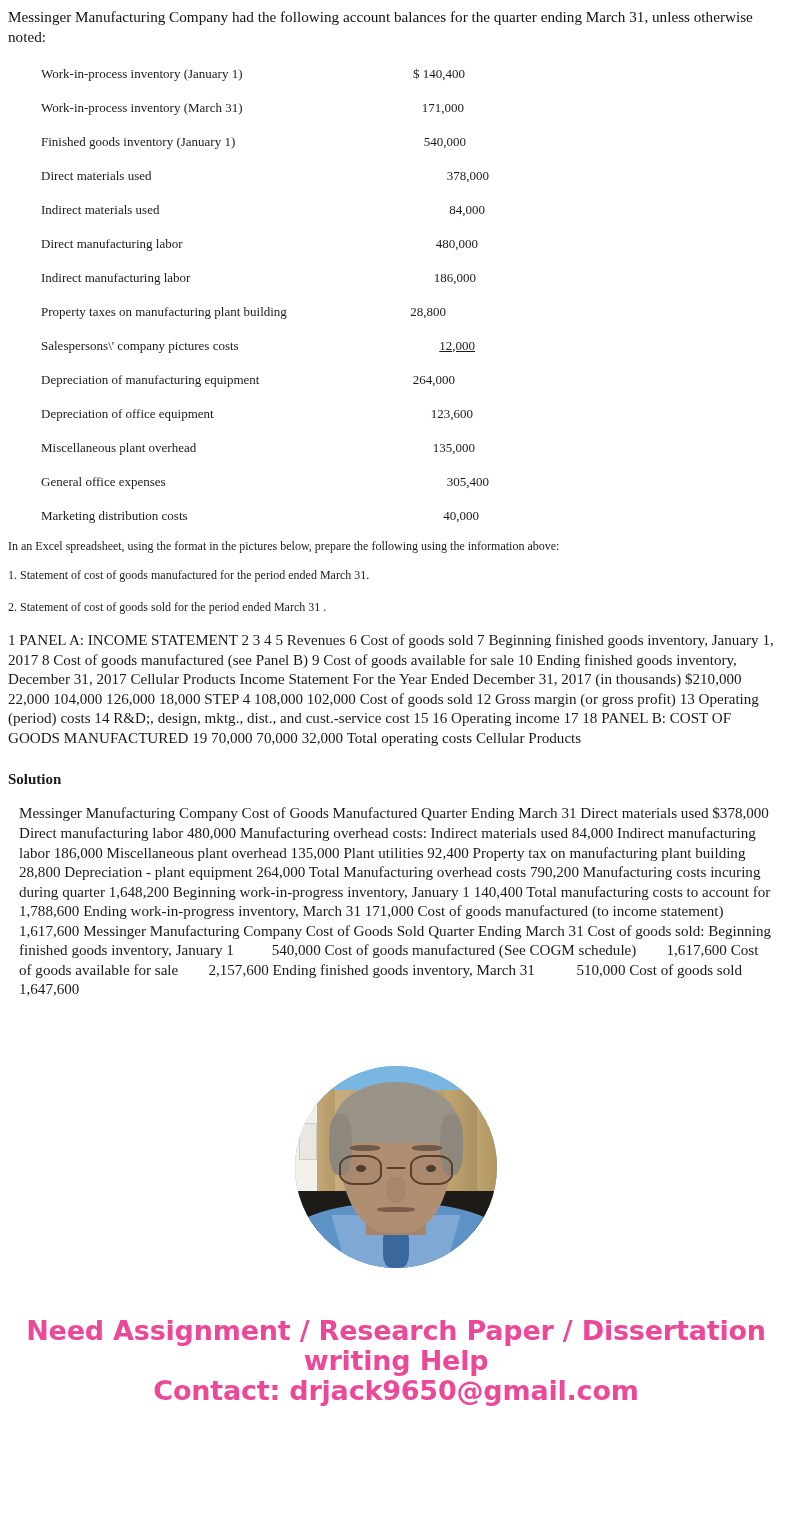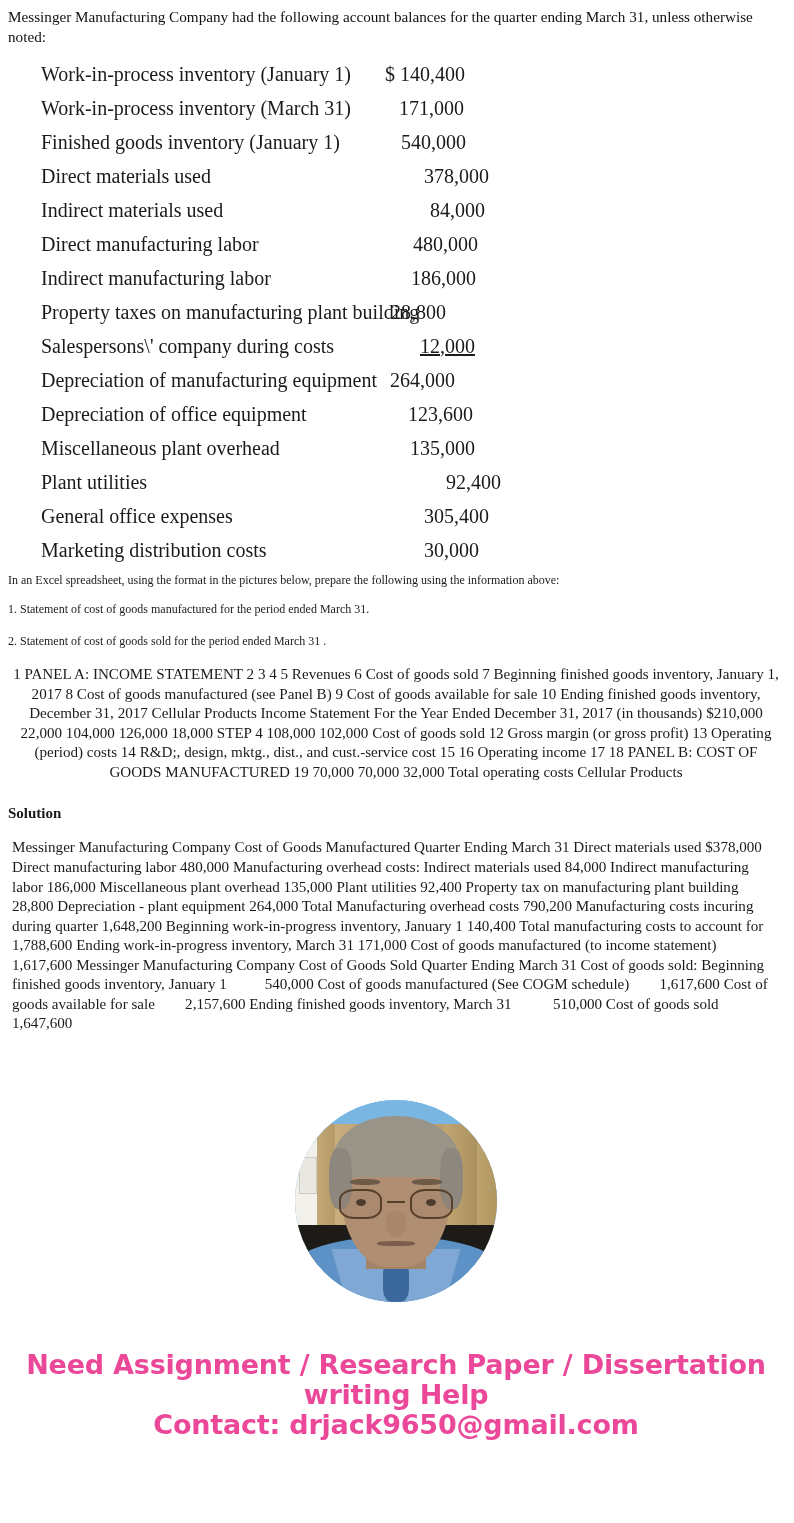--- a/index.html
+++ b/index.html
@@ -31,21 +31,21 @@
 
   
   .balances {
     margin: 0 0 6px 0;
     padding: 0;
     list-style: none;
   }
   .bal-row {
     position: relative;
     height: 34px;
-    font-size: 20px;
+    font-size: 13px;
     line-height: 34px;
     white-space: nowrap;
   }
   .bal-label {
     position: absolute;
     left: 33px;
     top: 0;
   }
   .bal-value {
     position: absolute;
@@ -63,34 +63,34 @@
   }
   .instruct.item {
     margin-bottom: 16px;
   }
 
   
   .runon {
     font-size: 15.1px;
     line-height: 1.295;
     margin: 0 0 22px 0;
-    text-align: center;
+    text-align: left;
   }
 
   
   .solution-heading {
     font-size: 15px;
     font-weight: bold;
     margin: 0 0 16px 0;
     line-height: 1.2;
   }
   .solution-body {
     font-size: 15.1px;
     line-height: 1.295;
-    margin: 4px;
+    margin: 11px;
     white-space: pre-wrap;
   }
 
   
   .avatar-wrap {
     display: flex;
     justify-content: center;
     align-items: center;
     margin-top: 66px;
     margin-bottom: 0;
@@ -311,46 +311,42 @@
       </div>
       <div class="bal-row">
         <span class="bal-label">Indirect manufacturing labor</span>
         <span class="bal-value" style="left: 348px;">186,000</span>
       </div>
       <div class="bal-row">
         <span class="bal-label">Property taxes on manufacturing plant building</span>
         <span class="bal-value" style="left: 318px;">28,800</span>
       </div>
       <div class="bal-row">
-        <span class="bal-label">Salespersons\' company during costs</span>
+        <span class="bal-label">Salespersons\' company pictures costs</span>
         <span class="bal-value" style="left: 347px; text-decoration: underline;">12,000</span>
       </div>
       <div class="bal-row">
         <span class="bal-label">Depreciation of manufacturing equipment</span>
         <span class="bal-value" style="left: 327px;">264,000</span>
       </div>
       <div class="bal-row">
         <span class="bal-label">Depreciation of office equipment</span>
         <span class="bal-value" style="left: 345px;">123,600</span>
       </div>
       <div class="bal-row">
         <span class="bal-label">Miscellaneous plant overhead</span>
         <span class="bal-value" style="left: 347px;">135,000</span>
       </div>
       <div class="bal-row">
-        <span class="bal-label">Plant utilities</span>
-        <span class="bal-value" style="left: 373px;">92,400</span>
-      </div>
-      <div class="bal-row">
         <span class="bal-label">General office expenses</span>
         <span class="bal-value" style="left: 361px;">305,400</span>
       </div>
       <div class="bal-row">
         <span class="bal-label">Marketing distribution costs</span>
-        <span class="bal-value" style="left: 351px;">30,000</span>
+        <span class="bal-value" style="left: 351px;">40,000</span>
       </div>
     </div>
 
   <p class="instruct">In an Excel spreadsheet, using the format in the pictures below, prepare the following using the information above:</p>
 
   <p class="instruct item">1. Statement of cost of goods manufactured for the period ended March 31.</p>
 
   <p class="instruct item">2. Statement of cost of goods sold for the period ended March 31 .</p>
 
   <p class="runon">1 PANEL A: INCOME STATEMENT 2 3 4 5 Revenues 6 Cost of goods sold 7 Beginning finished goods inventory, January 1, 2017 8 Cost of goods manufactured (see Panel B) 9 Cost of goods available for sale 10 Ending finished goods inventory, December 31, 2017 Cellular Products Income Statement For the Year Ended December 31, 2017 (in thousands) $210,000 22,000 104,000 126,000 18,000 STEP 4 108,000 102,000 Cost of goods sold 12 Gross margin (or gross profit) 13 Operating (period) costs 14 R&amp;D;, design, mktg., dist., and cust.-service cost 15 16 Operating income 17 18 PANEL B: COST OF GOODS MANUFACTURED 19 70,000 70,000 32,000 Total operating costs Cellular Products</p>

